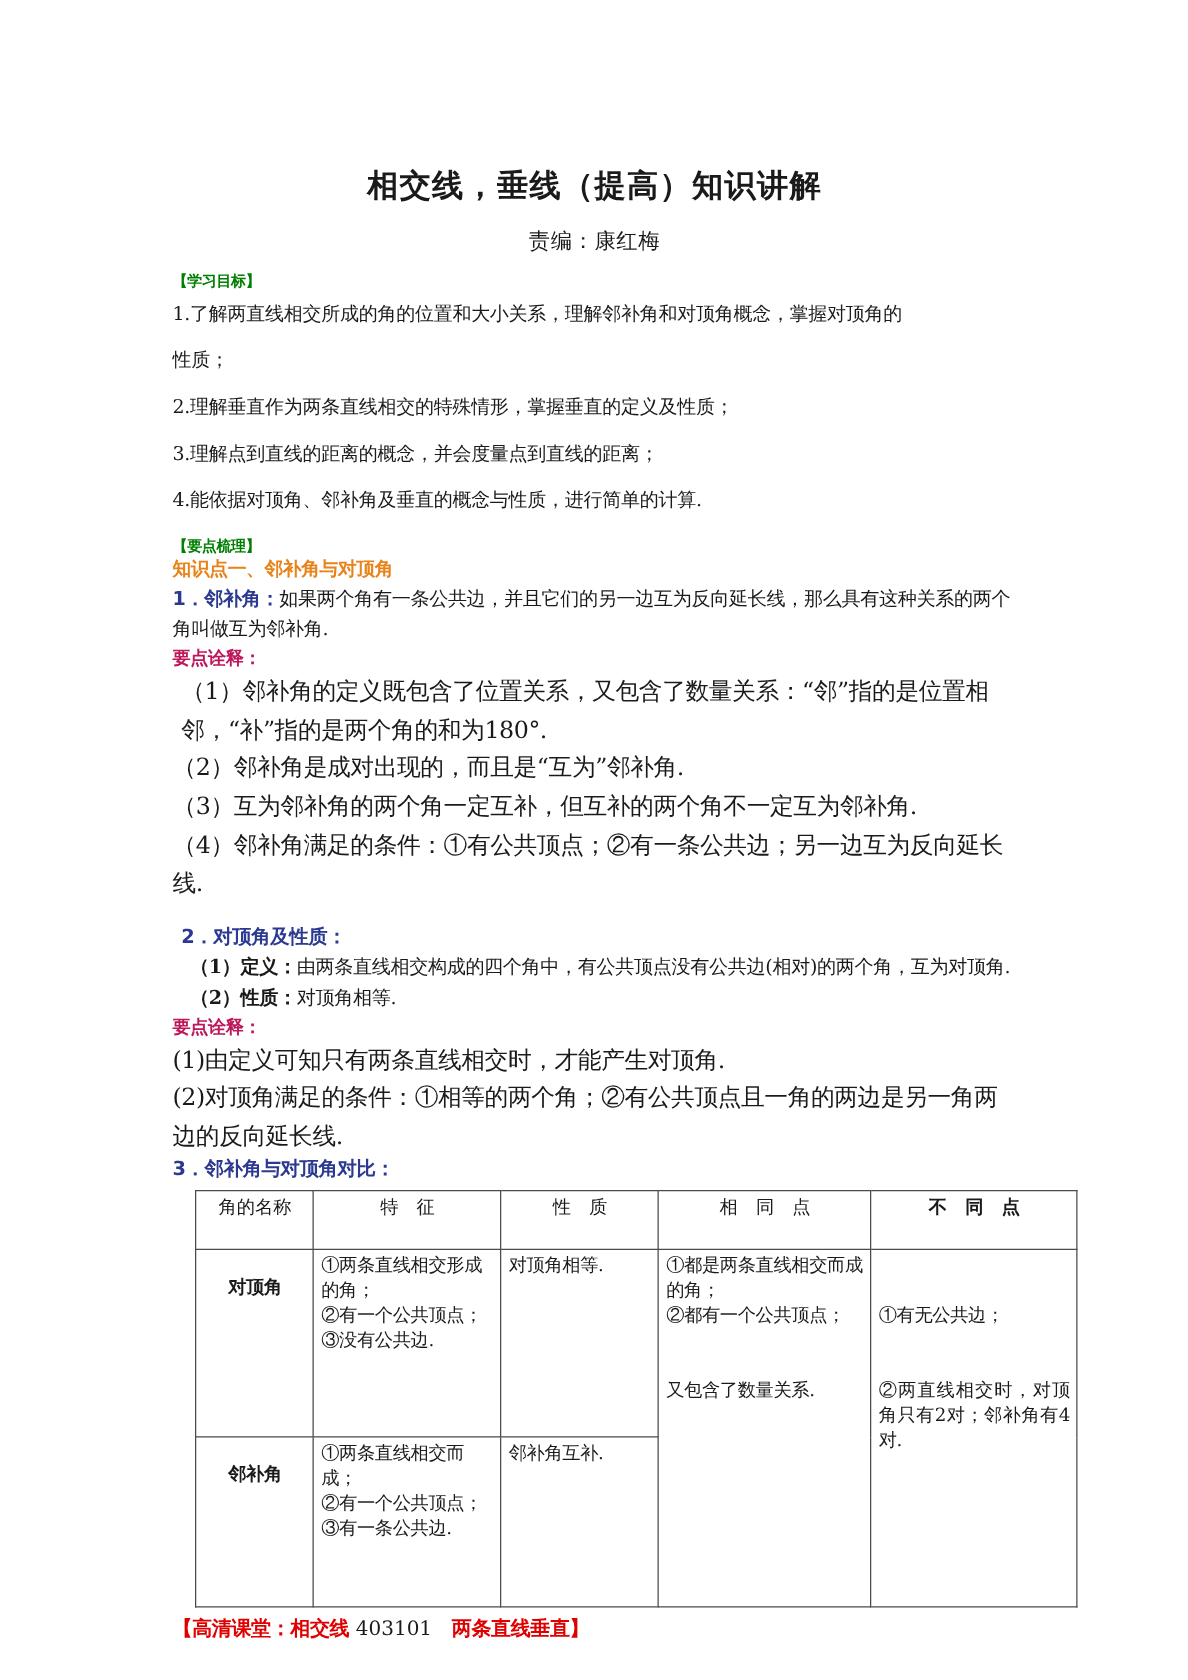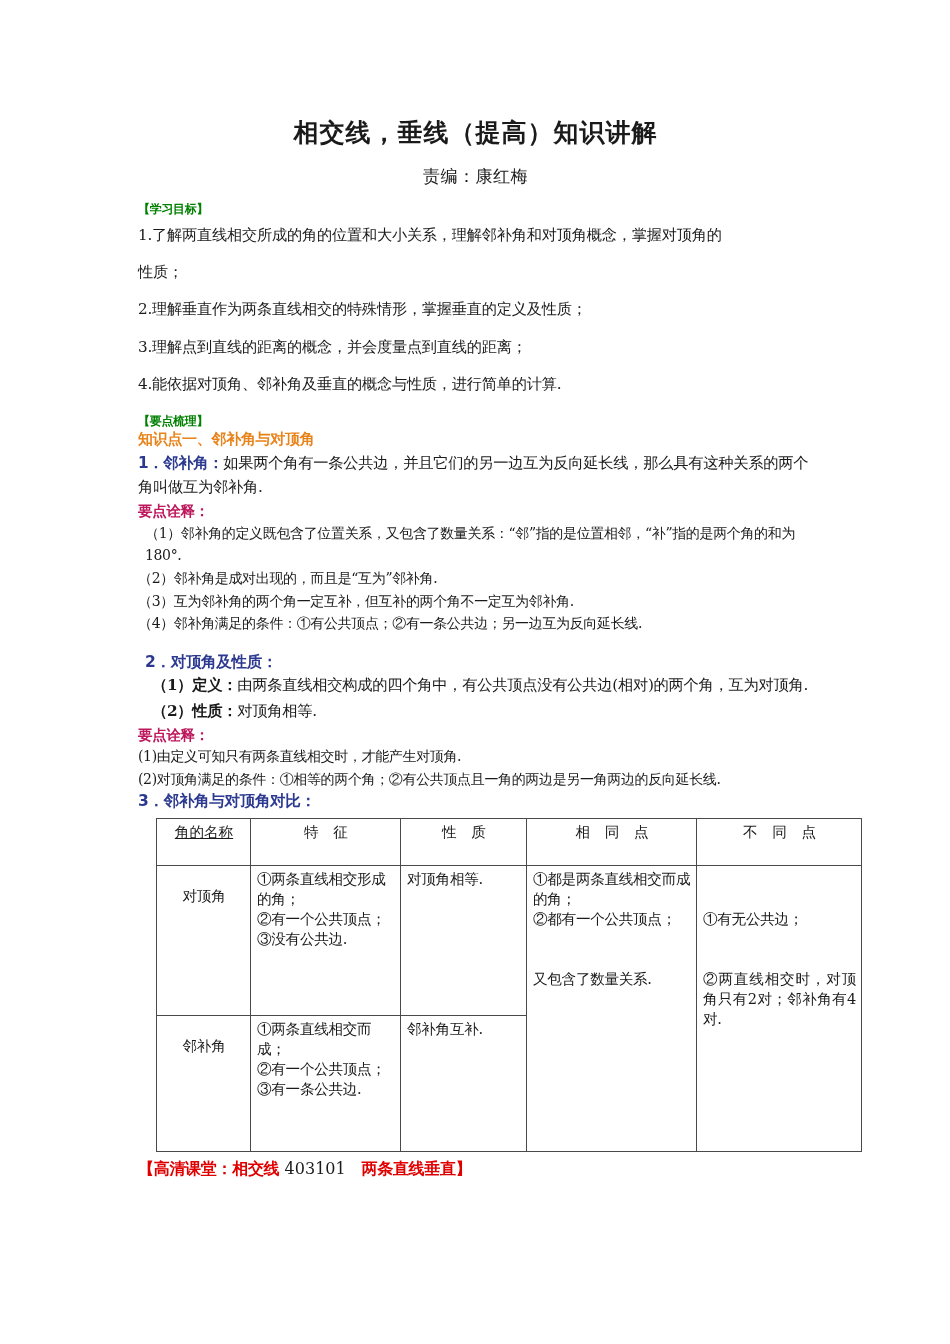--- a/index.html
+++ b/index.html
@@ -17,21 +17,21 @@
   .page {
     position: relative;
     width: 950px;
     height: 1344px;
     box-sizing: border-box;
     padding: 0;
   }
   .content {
     position: absolute;
     left: 138px;
-    top: 0;
+    top: 16px;
     width: 675px;
   }
 
   
   .doc-title {
     text-align: center;
     font-size: 25px;
     font-weight: bold;
     letter-spacing: 1px;
     margin-top: 118px;
@@ -113,21 +113,21 @@
   .para .lead-blue {
     color: #2B3990;
     font-weight: bold;
     font-family: "DejaVu Sans", "Liberation Sans", sans-serif;
     letter-spacing: -0.3px;
   }
   .para .lead-bold {
     font-weight: bold;
   }
   .list {
-    font-size: 14px;
+    font-size: 19px;
     line-height: 1.62;
     letter-spacing: -0.35px;
   }
   .list > div { white-space: normal; }
   .pad1 { padding-left: 7px; }
   .pad2 { padding-left: 14px; }
   .gap-s { height: 7px; }
   .gap-m { height: 17px; }
 
   
@@ -152,26 +152,27 @@
   table.cmp td.hd {
     text-align: center;
     vertical-align: top;
     height: 40px;
     padding-top: 3px;
     letter-spacing: 0;
   }
   table.cmp td.namecell {
     text-align: center;
     padding-top: 20px;
-  }
-  .c1 { width: 82px; text-decoration: underline; }
+    font-weight: bold;
+  }
+  .c1 { width: 82px; }
   .c2 { width: 138px; }
   .c3 { width: 114px; }
   .c4 { width: 158px; }
-  .c5 { width: 153px; }
+  .c5 { width: 153px; font-weight: bold; }
   .row1 { height: 150px; }
   .row2 { height: 136px; }
   .just { text-align: justify; text-justify: inter-character; margin-top: 40px; }
   .cellline { display: block; }
 </style>
 </head>
 <body>
 
 <div class="page">
   <div class="content">

